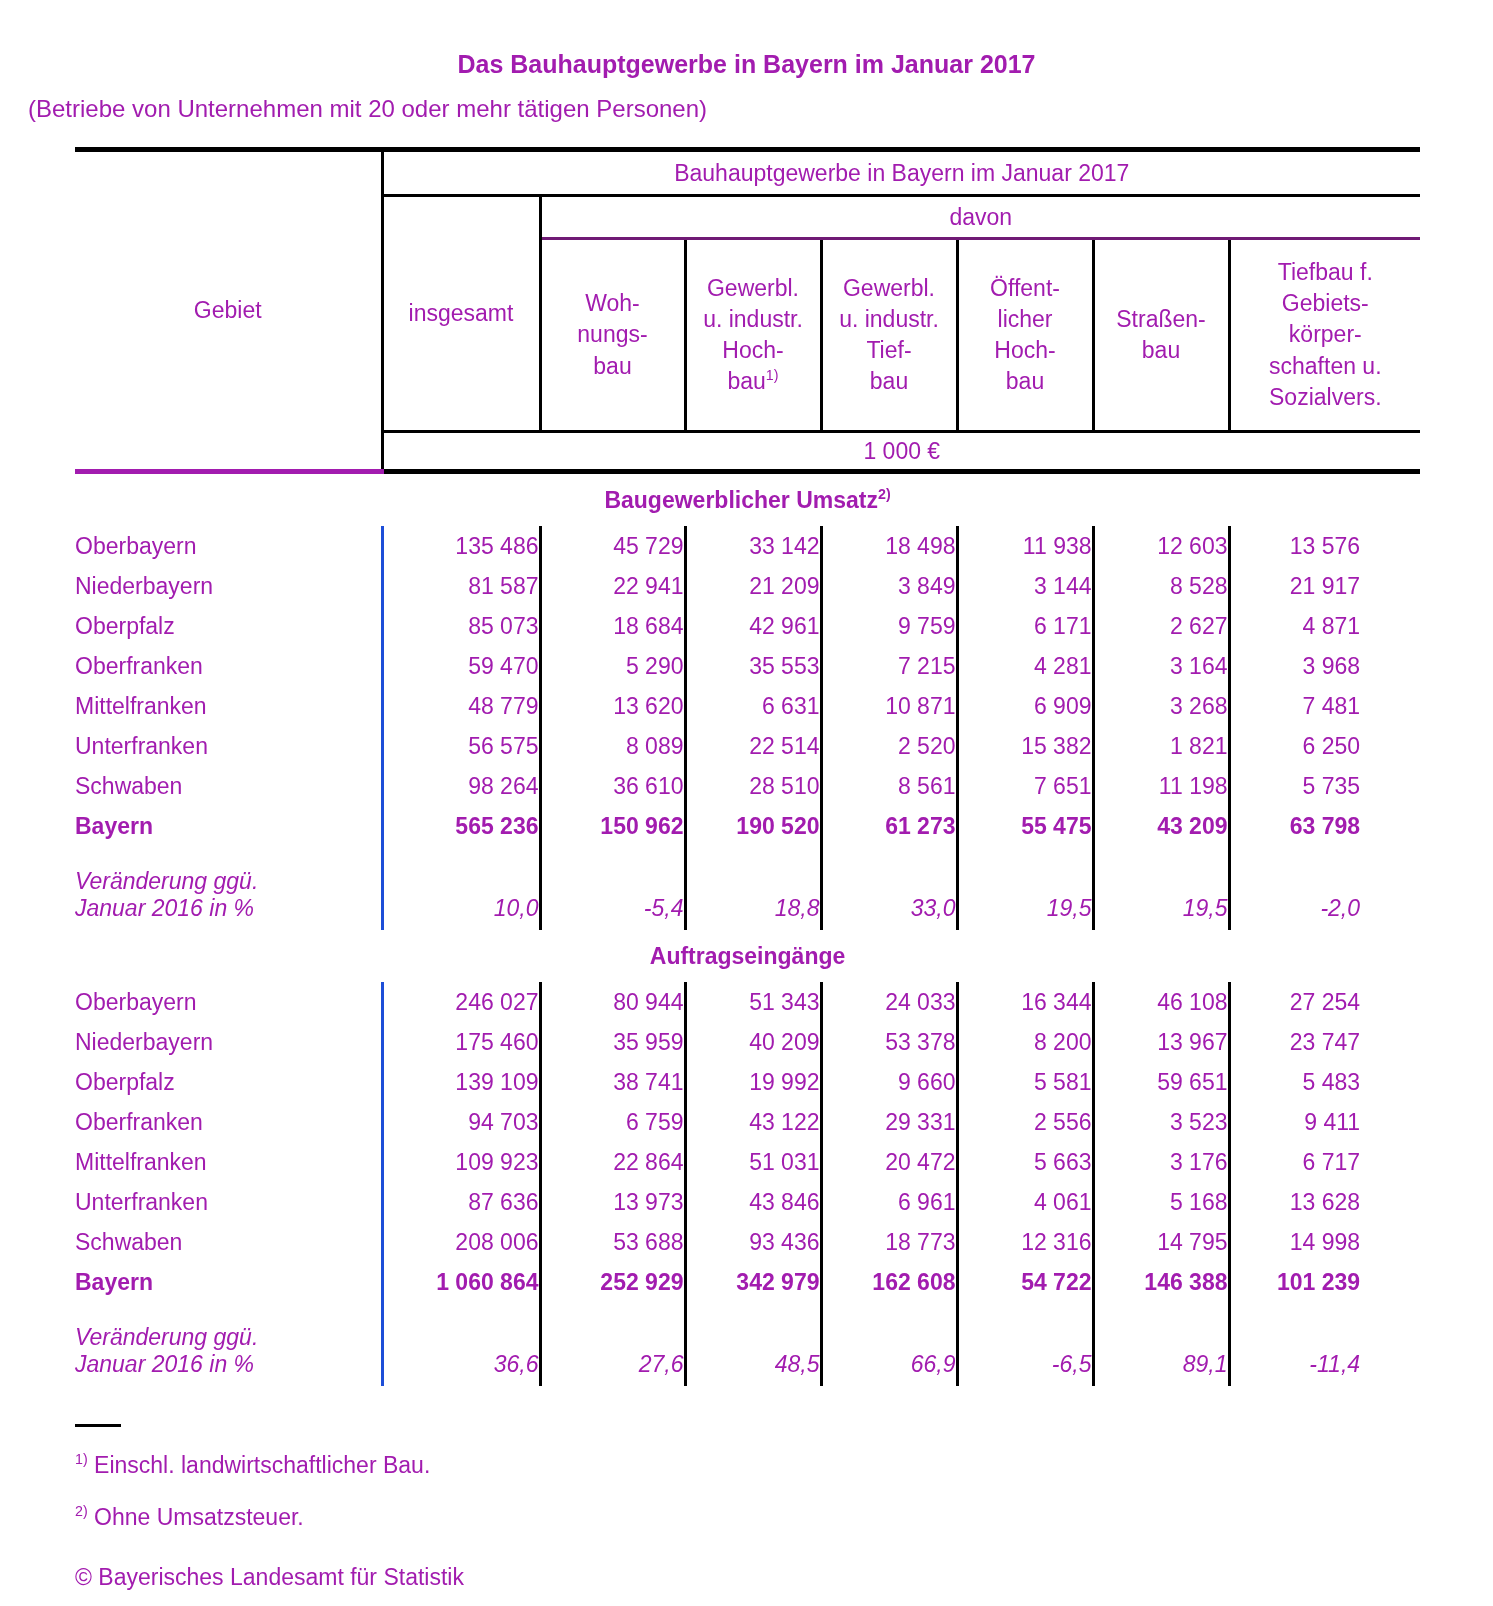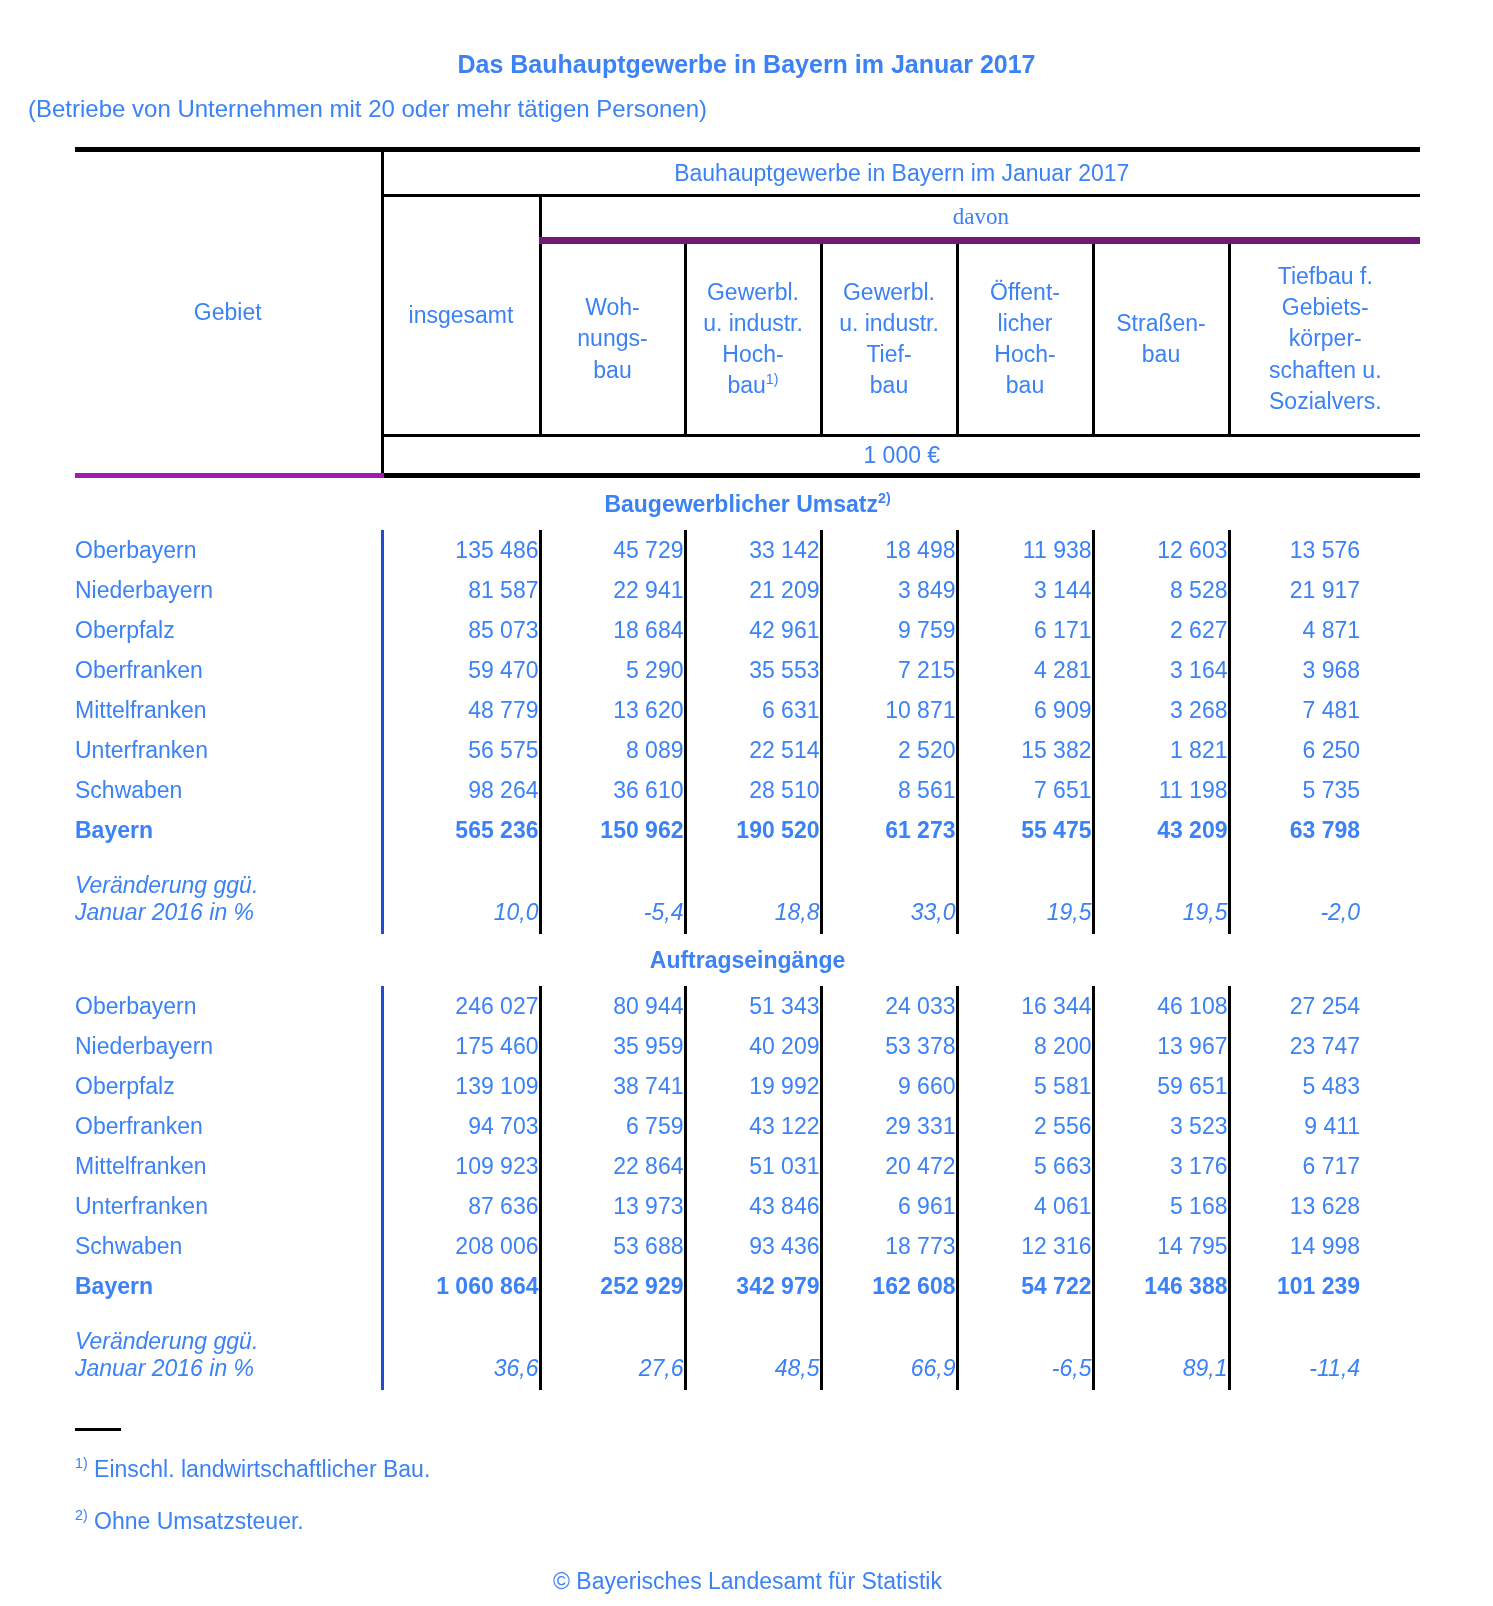--- a/index.html
+++ b/index.html
@@ -1,21 +1,21 @@
 <!DOCTYPE html>
 <html><head>
 <meta charset="utf-8">
 <style>
   html, body { margin: 0; padding: 0; background: #ffffff; }
   .page {
     position: relative;
     width: 1493px;
     height: 1606px;
     background: #ffffff;
-    color: #3b82f6;
+    color: #a21caf;
     font-family: "Liberation Sans", sans-serif;
     overflow: hidden;
   }
   .title {
     margin-top: 50px;
     text-align: center;
     font-size: 25px;
     font-weight: bold;
   }
   .subtitle {
@@ -53,22 +53,21 @@
   }
   th.insgesamt {
     border-right: 3px solid #000;
     border-bottom: 3px solid #000;
     text-align: center;
     vertical-align: middle;
   }
   th.davon {
     height: 40px;
     vertical-align: middle;
-    border-bottom: 7px solid #701a75;
-    font-family: Liberation Serif, serif;
+    border-bottom: 3px solid #701a75;
   }
   th.colhead {
     height: 190px;
     border-right: 3px solid #000;
     border-bottom: 3px solid #000;
     text-align: center;
     vertical-align: middle;
     line-height: 1.35;
   }
   th.colhead.last-col { border-right: none; }
@@ -110,21 +109,21 @@
   .footnotes { margin: 38px 0 0 75px; font-size: 23px; }
   .fn-rule {
     width: 46px;
     border-top: 3px solid #000;
     margin-bottom: 14px;
   }
   .fn-line { margin-bottom: 16px; margin-top: 24px; }
   .copyright {
     margin: 34px 0 0 75px;
     width: 1345px;
-    text-align: center;
+    text-align: left;
     font-size: 23px;
   }
 </style>
 </head>
 <body>
 
 <div class="page">
 
   <div class="title">Das Bauhauptgewerbe in Bayern im Januar 2017</div>
   <div class="subtitle">(Betriebe von Unternehmen mit 20 oder mehr tätigen Personen)</div>

